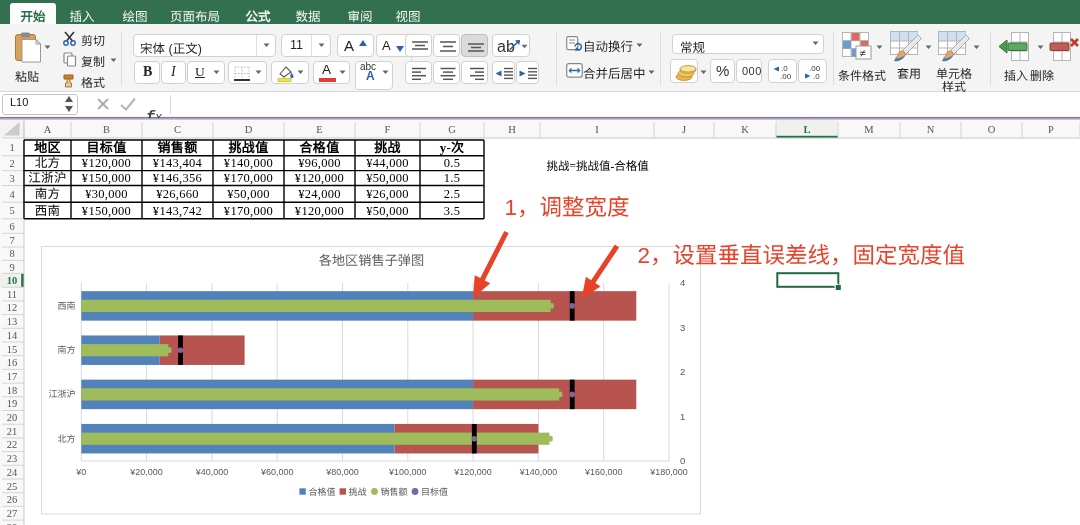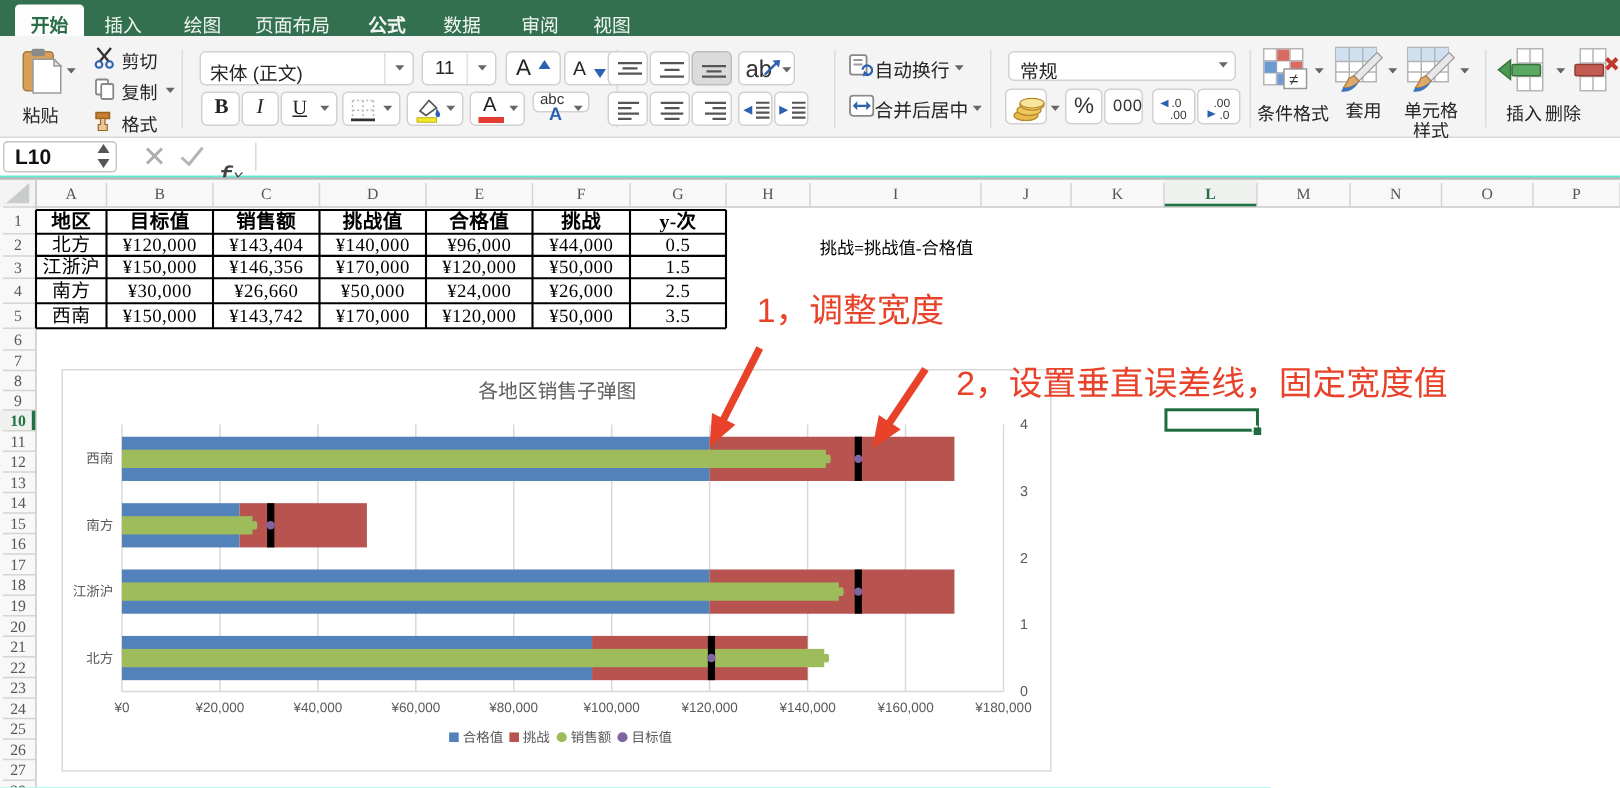--- a/index.html
+++ b/index.html
@@ -1,16 +1,16 @@
 <!DOCTYPE html>
 <html lang="zh-CN"><head><meta charset="utf-8">
 <style>
 *{margin:0;padding:0}
 body{font-family:"Liberation Sans",sans-serif;-webkit-font-smoothing:antialiased}
-#app{position:relative;width:1080px;height:525px;overflow:hidden;background:#5eead4}
+#app{position:relative;width:1080px;height:525px;overflow:hidden;background:#8b5cf6}
 #tabs{position:absolute;left:0;top:0;width:1080px;height:23.5px;background:#33704f;border-bottom:1px solid #2a6245}
 #toolbg{position:absolute;left:0;top:23.5px;width:1080px;height:67.5px;background:#f4f4f4;border-bottom:1px solid #d8d8d8}
 #tool{position:absolute;left:0;top:0;width:1080px;height:92px}
 #fbar{position:absolute;left:0;top:92px;width:1080px;height:25px;background:#fff}
 #sheet{position:absolute;left:0;top:0}
 </style></head>
 <body>
 <div id="app">
 <div id="tabs">
       <div style="position:absolute;left:9.5px;top:2.5px;width:46px;height:21px;background:#fdfdfd;border-radius:3px 3px 0 0"></div>
@@ -111,21 +111,21 @@
       <svg style="position:absolute;left:297px;top:70px" width="7.0" height="4.5" viewBox="0 0 7 4.5">
         <path d="M0.5 0.5 L3.5 4 L6.5 0.5 Z" fill="#666"></path>
       </svg>
       <div style="position:absolute;left:313px;top:61px;width:37px;height:23px;background:#fff;border:1px solid #d1d1d1;border-radius:4px;box-sizing:border-box;">
         <span style="position:absolute;left:8px;top:0px;font-size:13.5px;color:#222">A</span>
         <div style="position:absolute;left:5px;top:16px;width:17px;height:3.5px;background:#e03c32"></div>
       </div>
       <svg style="position:absolute;left:339px;top:70px" width="7.0" height="4.5" viewBox="0 0 7 4.5">
         <path d="M0.5 0.5 L3.5 4 L6.5 0.5 Z" fill="#666"></path>
       </svg>
-      <div style="position:absolute;left:355px;top:61px;width:38px;height:14px;background:#fff;border:1px solid #d1d1d1;border-radius:4px;box-sizing:border-box;">
+      <div style="position:absolute;left:355px;top:61px;width:38px;height:29px;background:#fff;border:1px solid #d1d1d1;border-radius:4px;box-sizing:border-box;">
         <span style="position:absolute;left:4px;top:-1px;font-size:10px;color:#333">abc</span>
         <span style="position:absolute;left:10px;top:7px;font-size:12px;color:#2b62b0;font-weight:bold">A</span>
       </div>
       <svg style="position:absolute;left:382px;top:70px" width="7.0" height="4.5" viewBox="0 0 7 4.5">
         <path d="M0.5 0.5 L3.5 4 L6.5 0.5 Z" fill="#666"></path>
       </svg>
       <div style="position:absolute;left:411px;top:33px;width:1px;height:52px;background:#dcdcdc"></div>
       <div style="position:absolute;left:405px;top:34px;width:27px;height:23px;background:#fff;border:1px solid #d1d1d1;border-radius:4px;box-sizing:border-box;">
         <svg style="position:absolute;left:5px;top:5px" width="18" height="13" viewBox="0 0 18 13">
 <line x1="1" y1="2" x2="17" y2="2" stroke="#555" stroke-width="1.5"></line>
@@ -313,21 +313,21 @@
       <svg style="position:absolute;left:1047px;top:32px" width="33" height="30" viewBox="0 0 33 30">
 <rect x="6.5" y="0.5" width="17" height="28" fill="#fff" stroke="#b5b5b5" stroke-width="1"></rect>
 <path d="M6.5 10 H23.5 M6.5 19 H23.5 M15 0.5 V28.5" stroke="#b5b5b5" stroke-width="1"></path>
 <rect x="3" y="11" width="19" height="7.5" rx="1" fill="#c25b52" stroke="#8f3c35" stroke-width="1"></rect>
 <path d="M24 7 L31 14 M31 7 L24 14" stroke="#c0392b" stroke-width="2.6"></path>
       </svg>
       <div style="position:absolute;left:1030px;top:66px;font-size:12px;color:#262626;white-space:nowrap;">删除</div>
     </div>
 <div id="fbar">
       <div style="position:absolute;left:2px;top:2px;width:76px;height:21px;background:#fff;border:1px solid #c6c6c6;border-radius:3px;box-sizing:border-box"></div>
-      <div style="position:absolute;left:10px;top:4px;font-size:14px;color:#111;font-weight:700">L10</div>
+      <div style="position:absolute;left:10px;top:4px;font-size:11px;color:#111;font-weight:400">L10</div>
       <svg style="position:absolute;left:64px;top:4px" width="10" height="16" viewBox="0 0 10 16">
         <path d="M5 0 L9 6 L1 6 Z" fill="#555"></path>
         <path d="M1 10 L9 10 L5 16 Z" fill="#555"></path>
       </svg>
       <svg style="position:absolute;left:96px;top:5px" width="14" height="14" viewBox="0 0 14 14">
         <path d="M2 2 L12 12 M12 2 L2 12" stroke="#adadad" stroke-width="2"></path>
       </svg>
       <svg style="position:absolute;left:120px;top:5px" width="16" height="14" viewBox="0 0 16 14">
         <path d="M1 8 L6 12.5 L15 1.5" stroke="#b5b5b5" stroke-width="2" fill="none"></path>
       </svg>

